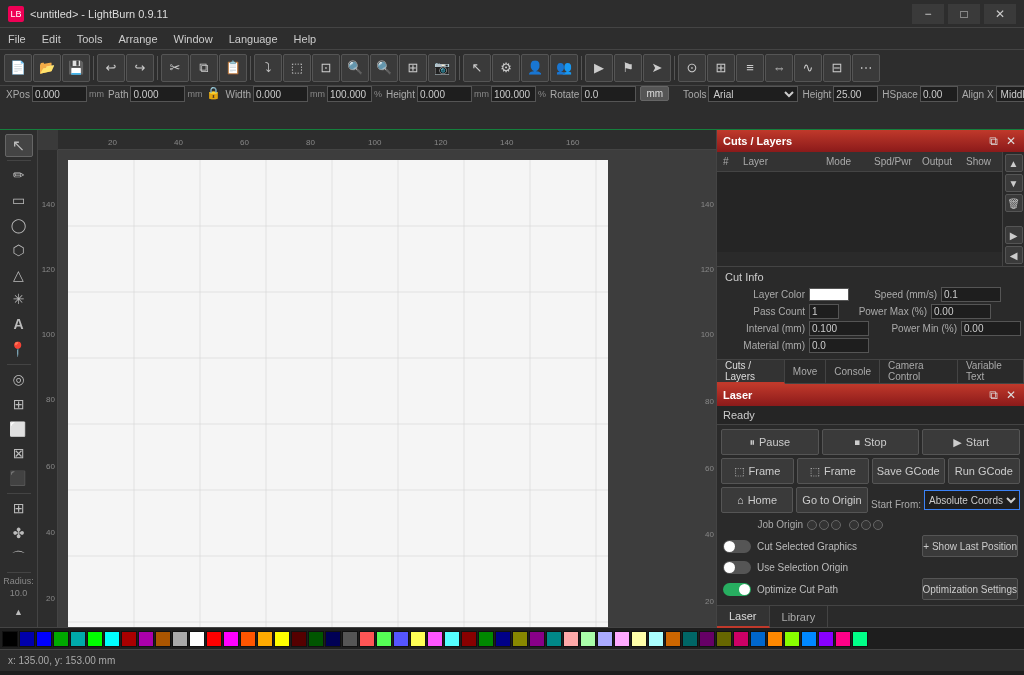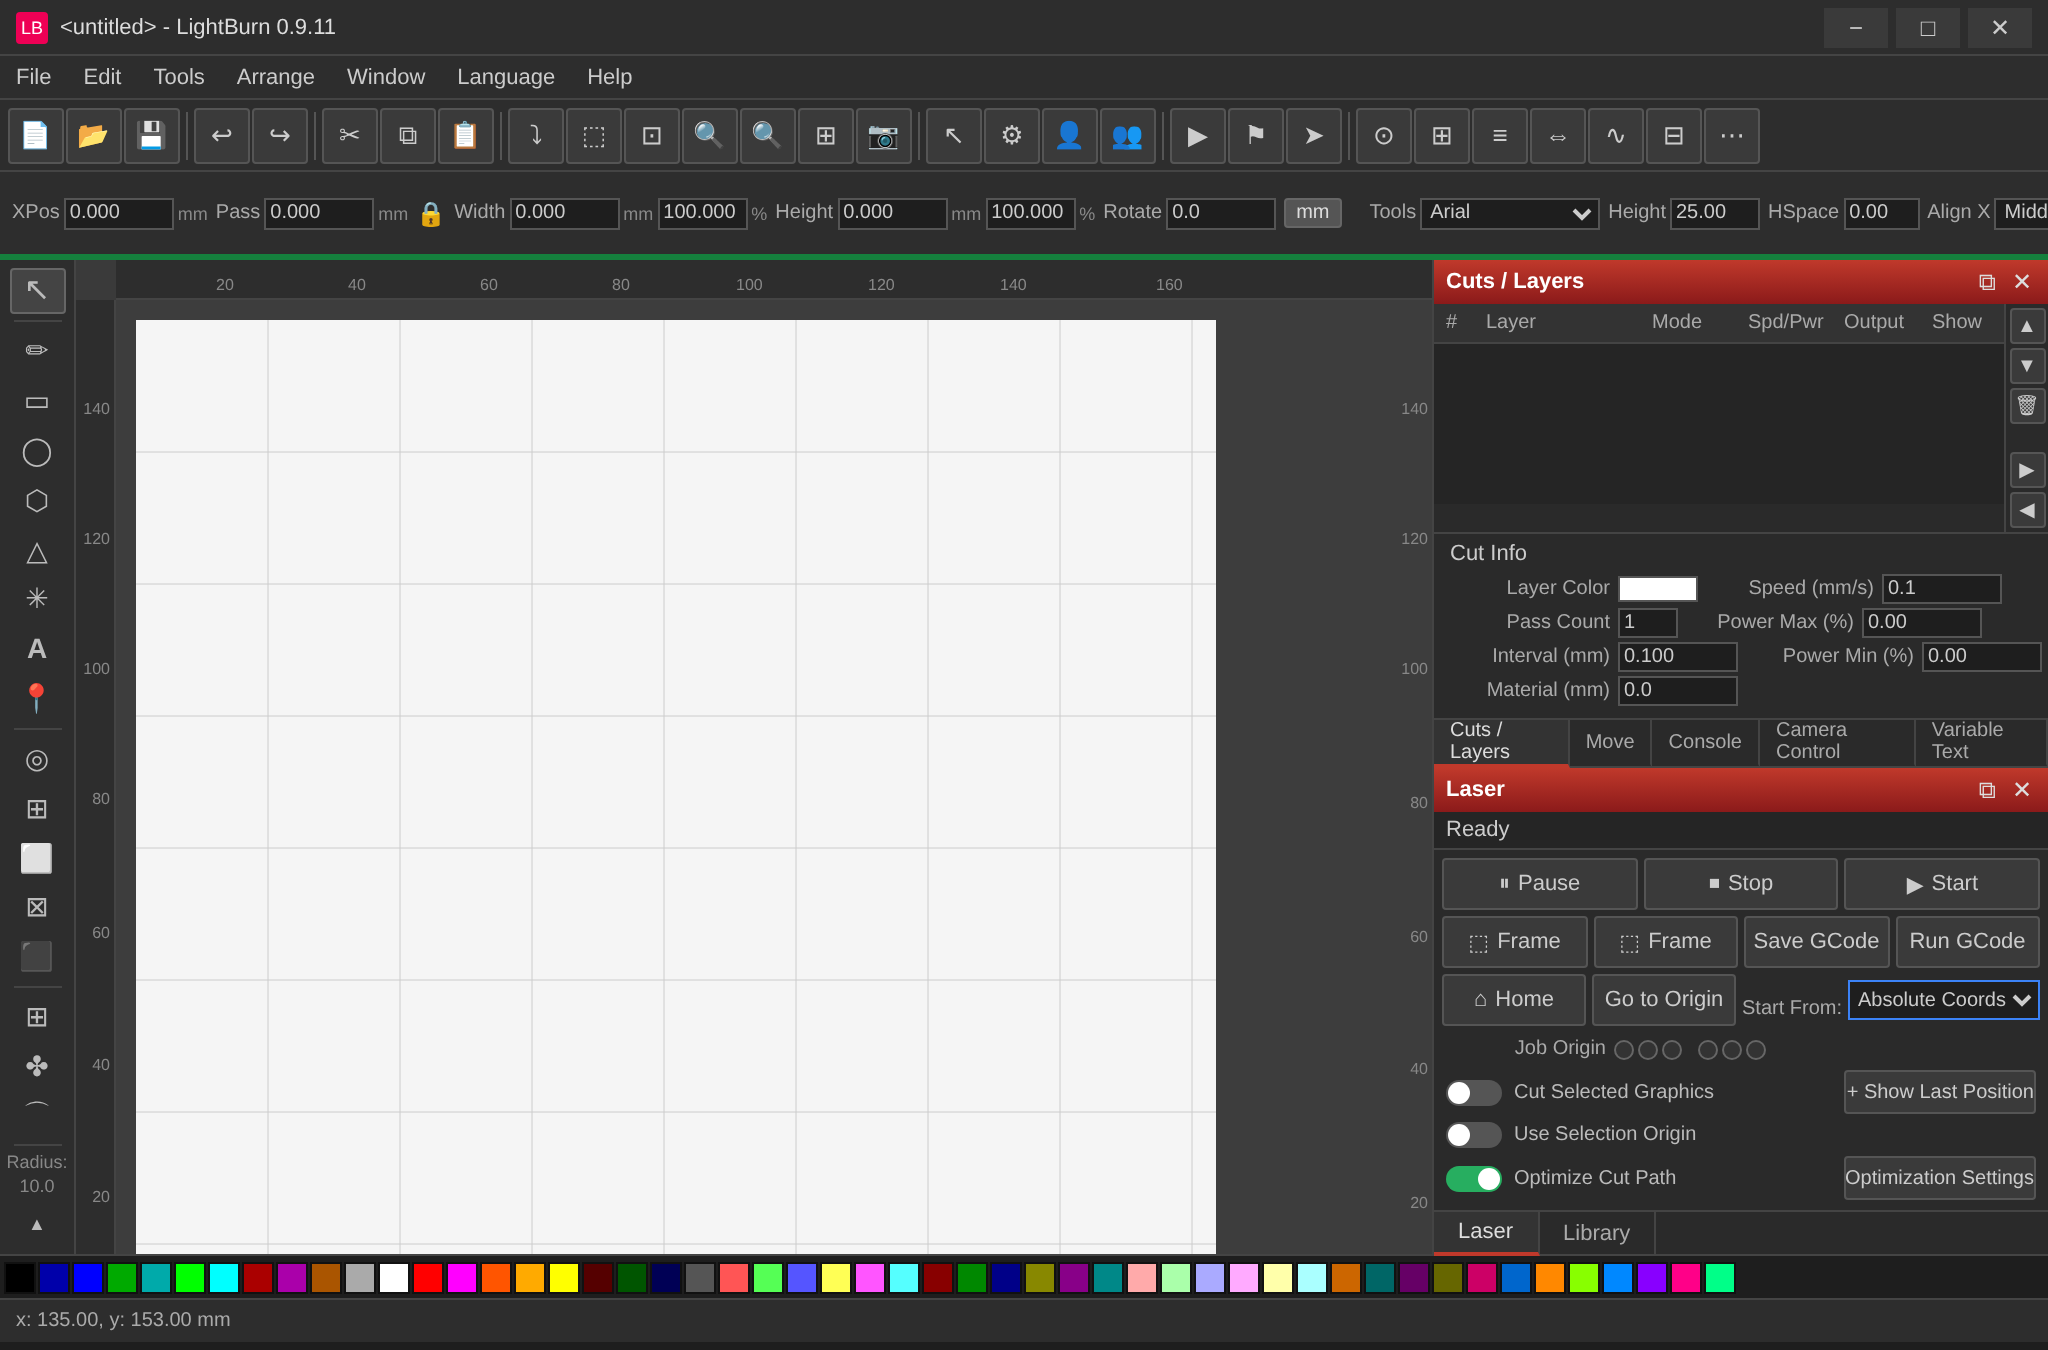--- a/index.html
+++ b/index.html
@@ -53,23 +53,23 @@
       font-size: 13px;
       border-radius: 2px;
     }
     .tb-sep { width: 1px; height: 24px; background: #555; margin: 0 2px; }
 
     
     #propbar {
       background: #2d2d2d;
       height: 44px;
       display: flex;
-      align-items: center;
+      align-items: flex-start;
       padding: 0 6px;
-      border-bottom: 3px solid #15803d;
+      border-bottom: 1px solid #15803d;
       gap: 4px;
       font-size: 10px;
       color: #bbb;
     }
     .prop-group { display: flex; align-items: center; gap: 2px; }
     .prop-input {
       width: 55px; height: 16px;
       background: #1e1e1e; border: 1px solid #555; color: #ccc;
       font-size: 10px; padding: 0 2px;
     }
@@ -446,21 +446,21 @@
   <button class="tb-btn">⋯</button>
 </div>
 
 <div id="propbar">
   <div class="prop-group">
     <span class="prop-label">XPos</span>
     <input class="prop-input" type="text" value="0.000" style="">
     <span class="prop-unit">mm</span>
   </div>
   <div class="prop-group">
-    <span class="prop-label">Pass</span>
+    <span class="prop-label">Path</span>
     <input class="prop-input" type="text" value="0.000" style="">
     <span class="prop-unit">mm</span>
   </div>
   <span class="lock-icon">🔒</span>
   <div class="prop-group">
     <span class="prop-label">Width</span>
     <input class="prop-input" type="text" value="0.000" style="">
     <span class="prop-unit">mm</span>
     <input class="prop-input" type="text" style="width: 45px;" value="100.000">
     <span class="prop-unit">%</span>
@@ -532,21 +532,21 @@
 
     <div id="ruler-top">
       <div style="position:relative;width:100%;height:100%;">
         <span class="ruler-tick" style="left:50px">20</span>
         <span class="ruler-tick" style="left:116px">40</span>
         <span class="ruler-tick" style="left:182px">60</span>
         <span class="ruler-tick" style="left:248px">80</span>
         <span class="ruler-tick" style="left:310px">100</span>
         <span class="ruler-tick" style="left:376px">120</span>
         <span class="ruler-tick" style="left:442px">140</span>
-        <span class="ruler-tick" style="left:520px">160</span>
+        <span class="ruler-tick" style="left:508px">160</span>
       </div>
     </div>
 
     <div id="ruler-left">
       <div style="position:relative;width:100%;height:100%;overflow:hidden;">
         <span style="position:absolute;font-size:8px;color:#888;right:2px;top:50px;">140</span>
         <span style="position:absolute;font-size:8px;color:#888;right:2px;top:115px;">120</span>
         <span style="position:absolute;font-size:8px;color:#888;right:2px;top:180px;">100</span>
         <span style="position:absolute;font-size:8px;color:#888;right:2px;top:245px;">80</span>
         <span style="position:absolute;font-size:8px;color:#888;right:2px;top:312px;">60</span>

